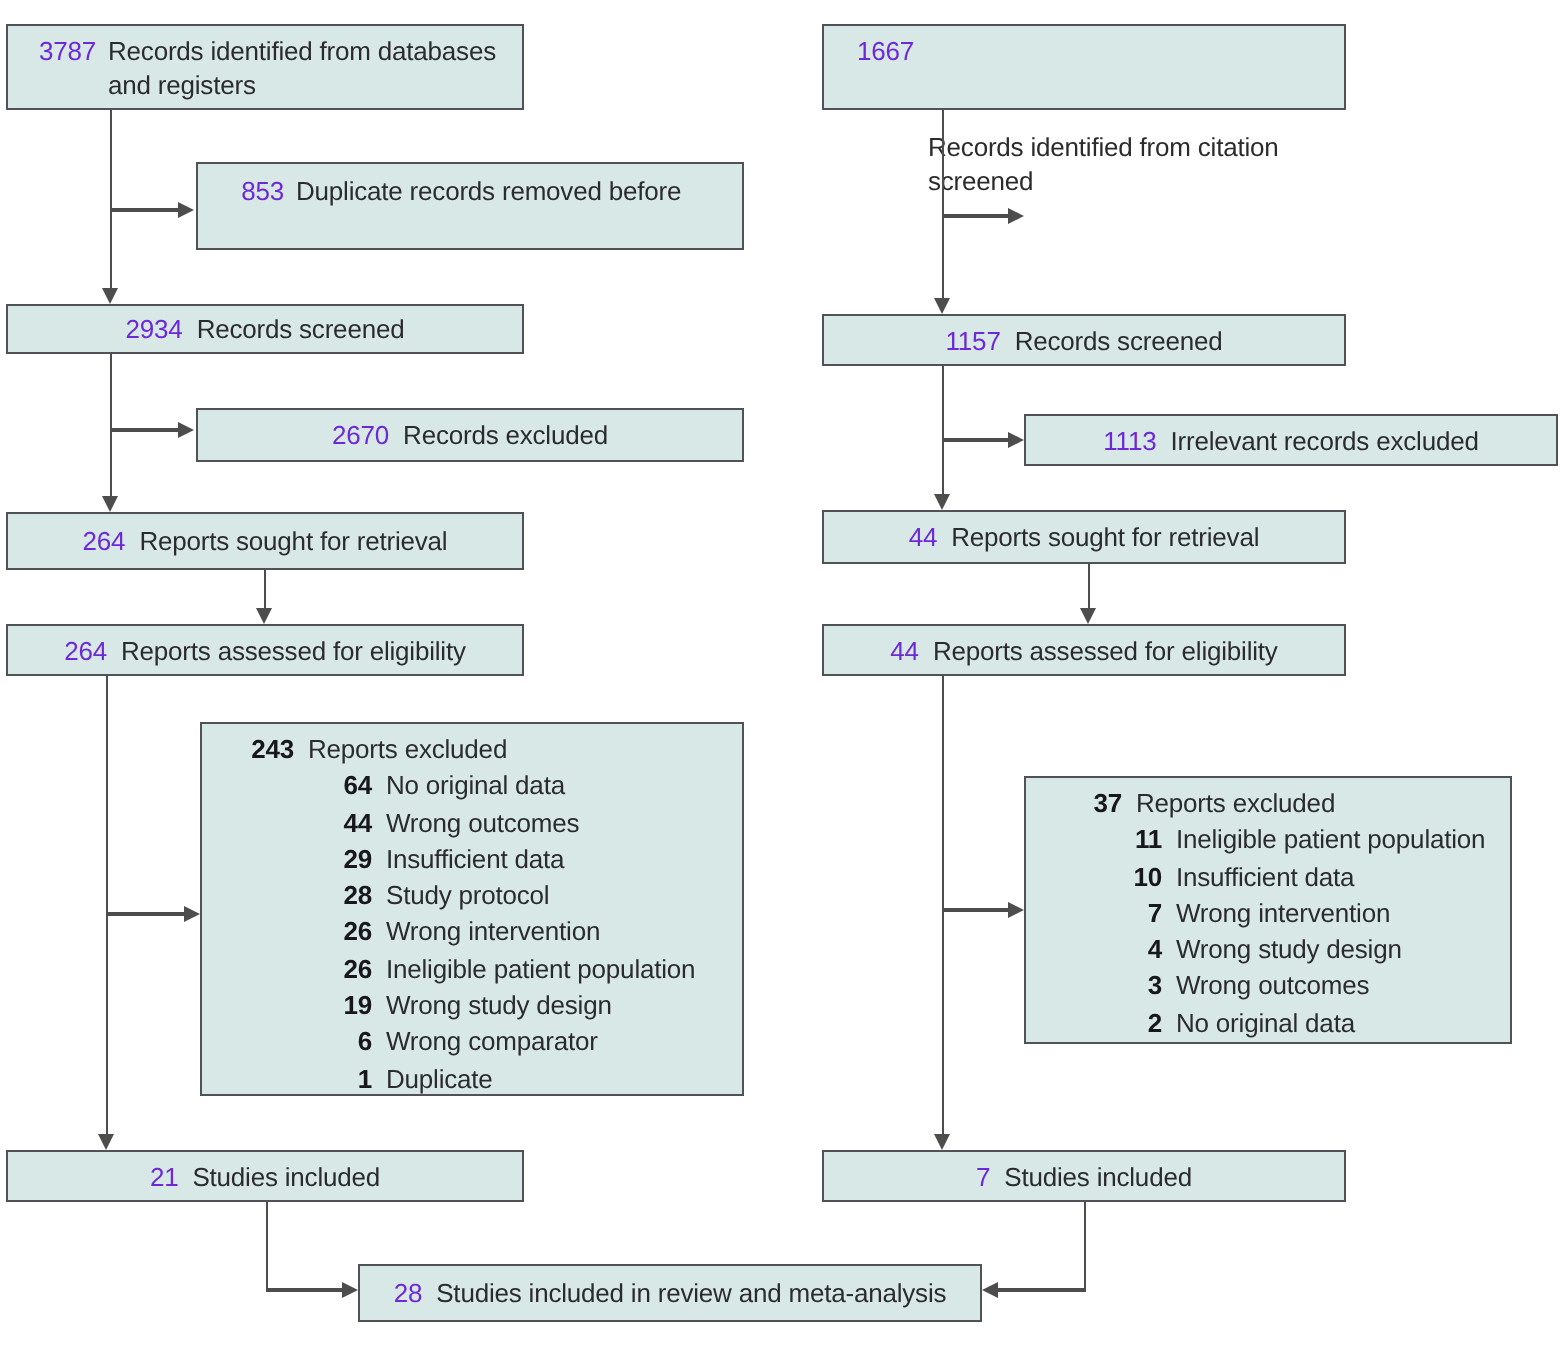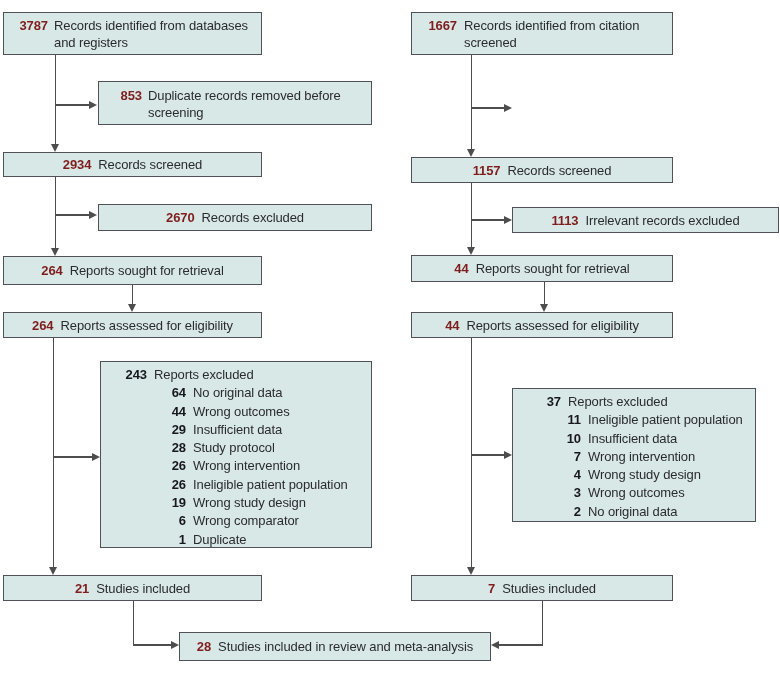--- a/index.html
+++ b/index.html
@@ -4,21 +4,21 @@
 <style>
   html,body{margin:0;padding:0;background:#ffffff;}
   #canvas{
     position:relative;width:780px;height:676px;background:#ffffff;overflow:hidden;
     font-family:"Liberation Sans",sans-serif;font-size:13px;color:#2b2b2e;letter-spacing:-0.1px;
   }
   .box{
     position:absolute;background:#d8e8e7;border:1px solid #515257;box-sizing:border-box;
     line-height:17px;
   }
-  .num{font-weight:bold;color:#7f1d1d;}
+  .num{font-weight:normal;color:#6d28d9;}
   .center{display:flex;align-items:center;justify-content:center;gap:7px;}
   .hang{display:flex;align-items:flex-start;}
   .hang .num{flex:none;text-align:right;}
   .hang .lines{margin-left:6px;}
   .list{padding-top:4px;}
   .row{display:flex;line-height:18.3px;}
   .row .ncell{flex:none;text-align:right;font-weight:bold;color:#17171d;}
   .row .lcell{margin-left:7px;white-space:nowrap;}
   .vline,.hline{position:absolute;background:#4d4d4d;}
   .vline{width:1.4px;}
@@ -43,21 +43,20 @@
 
   <div class="vline" style="left:55px;top:55px;height:90px;"></div>
   <div class="ah down" style="left:51px;top:144px;"></div>
   <div class="hline" style="left:55px;top:104.3px;width:34px;"></div>
   <div class="ah right" style="left:89px;top:101px;"></div>
 
   <div class="box hang" style="left:98px;top:81px;width:274px;height:44px;padding-top:5px;padding-left:12px;">
     <span class="num" style="width:31px;">853</span>
     <div class="lines">
       <div>Duplicate records removed before</div>
-      <div>screening</div>
     </div>
   </div>
 
   <div class="box center" style="left:3px;top:152px;width:259px;height:25px;">
     <span class="num">2934</span>
     <span>Records screened</span>
   </div>
 
   <div class="vline" style="left:55px;top:177px;height:71px;"></div>
   <div class="ah down" style="left:51px;top:248px;"></div>
@@ -134,21 +133,21 @@
     <span class="num">21</span>
     <span>Studies included</span>
   </div>
 
   <div class="vline" style="left:133px;top:601px;height:44px;"></div>
   <div class="hline" style="left:133px;top:644.3px;width:38px;"></div>
   <div class="ah right" style="left:171px;top:641px;"></div>
 
   <div class="box hang" style="left:411px;top:12px;width:262px;height:43px;padding-top:4px;padding-left:8px;">
     <span class="num" style="width:37px;">1667</span>
-    <div class="lines" style="margin-left:7px;">
+    <div class="lines" style="margin-left:7px;margin-top:48px;">
       <div>Records identified from citation</div>
       <div>screened</div>
     </div>
   </div>
 
   <div class="vline" style="left:471px;top:55px;height:94px;"></div>
   <div class="ah down" style="left:467px;top:149px;"></div>
   <div class="hline" style="left:471px;top:107.3px;width:33px;"></div>
   <div class="ah right" style="left:504px;top:104px;"></div>
 

